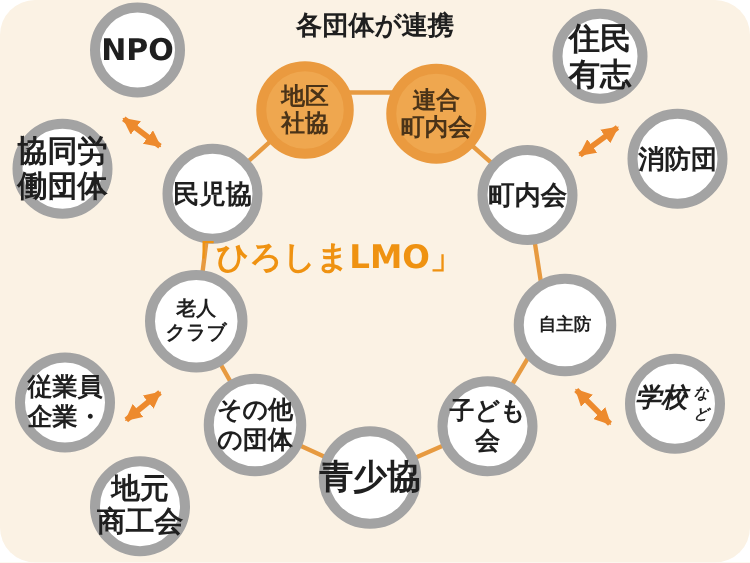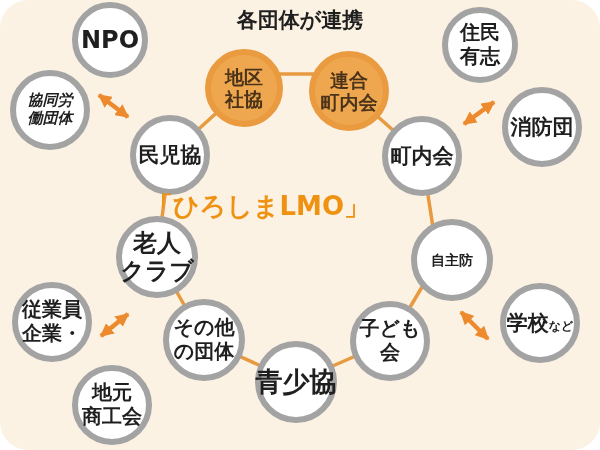--- a/index.html
+++ b/index.html
@@ -13,37 +13,37 @@
   }
   #connector-layer {
     position:absolute; left:0; top:0; width:600px; height:450px;
     z-index:1;
   }
   .node {
     position:absolute;
     z-index:2;
     border-radius:50%;
     background:#FFFFFF;
-    border:6px solid #a3a3a3;
+    border:8px solid #a3a3a3;
     box-sizing:border-box;
     display:flex;
     flex-direction:column;
     align-items:center;
     justify-content:center;
     font-weight:bold;
     color:#1F1F1F;
     text-align:center;
   }
   .node.filled {
     background:#EFA74F;
     border-color:#EA9A3F;
     color:#4A3318;
   }
   .node .line { line-height:1.18; white-space:nowrap; }
-  .label-row { display:flex; align-items:flex-end; }
+  .label-row { display:flex; align-items:flex-start;font-style:italic; }
   .suffix { font-size:12px; font-weight:bold; }
   #header-caption {
     position:absolute; left:0; top:6px; width:600px;
     text-align:center;
     font-size:21px; font-weight:bold; color:#1F1F1F;
     z-index:3;
   }
   #center-title {
     position:absolute; left:147px; top:191px; width:300px;
     text-align:left;
@@ -84,38 +84,38 @@
       <div class="line">地区</div>
       <div class="line">社協</div>
     </div>
     <div class="node filled" style="left: 309px; top: 51px; width: 80px; height: 80px; font-size: 19px;">
       <div class="line">連合</div>
       <div class="line">町内会</div>
     </div>
     <div class="node" style="left: 72px; top: 2px; width: 76px; height: 76px; font-size: 24px;">
       <div class="line">NPO</div>
     </div>
-    <div class="node" style="left: 442px; top: 7px; width: 76px; height: 76px; font-size: 20px;">
+    <div class="node" style="left: 442px; top: 7px; width: 76px; height: 76px; font-size: 25px;">
       <div class="line">住民</div>
       <div class="line">有志</div>
     </div>
-    <div class="node" style="left: 10px; top: 70px; width: 80px; height: 80px; font-size: 15px; font-style: italic;">
+    <div class="node" style="left: 10px; top: 95px; width: 80px; height: 80px; font-size: 24px;">
       <div class="line">協同労</div>
       <div class="line">働団体</div>
     </div>
     <div class="node" style="left: 502px; top: 87px; width: 80px; height: 80px; font-size: 21px;">
       <div class="line">消防団</div>
     </div>
     <div class="node" style="left: 130px; top: 115px; width: 80px; height: 80px; font-size: 21px;">
       <div class="line">民児協</div>
     </div>
     <div class="node" style="left: 382px; top: 116px; width: 80px; height: 80px; font-size: 21px;">
       <div class="line">町内会</div>
     </div>
-    <div class="node" style="left: 116px; top: 216px; width: 82px; height: 82px; font-size: 24px;">
+    <div class="node" style="left: 116px; top: 216px; width: 82px; height: 82px; font-size: 16px;">
       <div class="line">老人</div>
       <div class="line">クラブ</div>
     </div>
     <div class="node" style="left: 411px; top: 219px; width: 82px; height: 82px; font-size: 14px;">
       <div class="line">自主防</div>
     </div>
     <div class="node" style="left: 12px; top: 282px; width: 80px; height: 80px; font-size: 20px;">
       <div class="line">従業員</div>
       <div class="line">企業・</div>
     </div>
@@ -129,17 +129,17 @@
       <div class="line">子ども</div>
       <div class="line">会</div>
     </div>
     <div class="node" style="left: 163px; top: 299px; width: 82px; height: 82px; font-size: 20px;">
       <div class="line">その他</div>
       <div class="line">の団体</div>
     </div>
     <div class="node" style="left: 255px; top: 341px; width: 82px; height: 82px; font-size: 27px;">
       <div class="line">青少協</div>
     </div>
-    <div class="node" style="left: 72px; top: 365px; width: 80px; height: 80px; font-size: 20px;">
+    <div class="node" style="left: 72px; top: 365px; width: 80px; height: 80px; font-size: 23px;">
       <div class="line">地元</div>
       <div class="line">商工会</div>
     </div>
   </div>
 
 </body></html>

